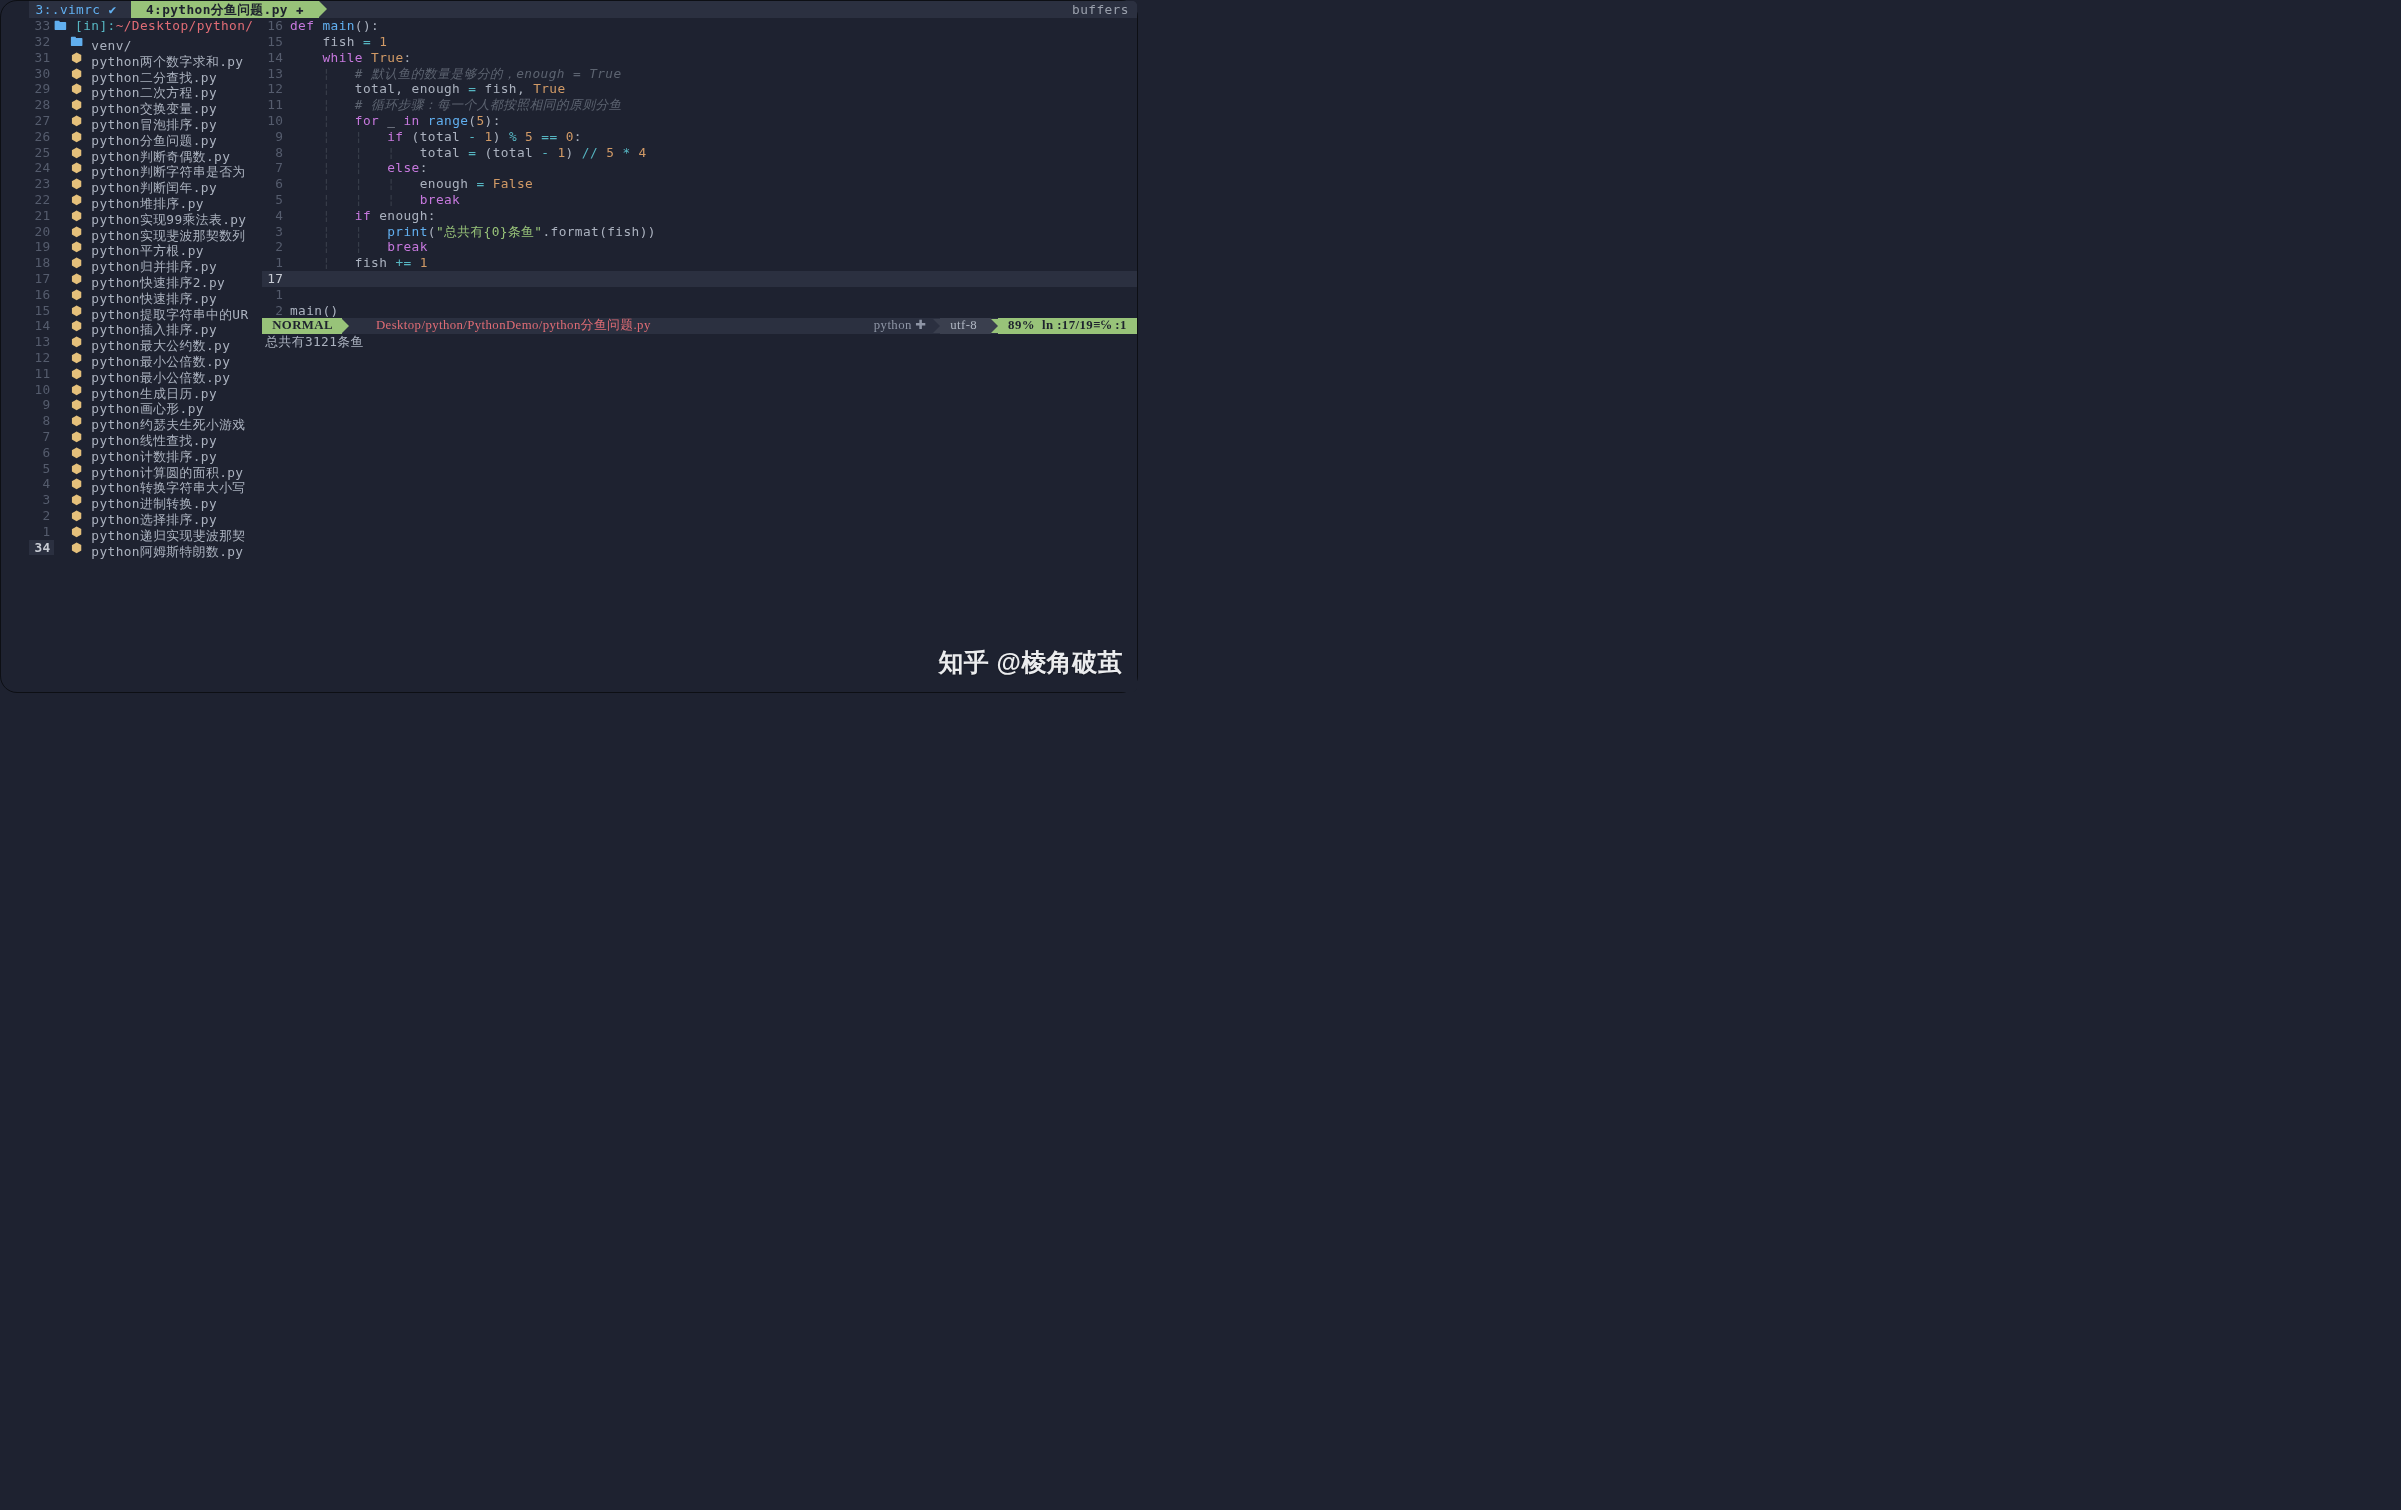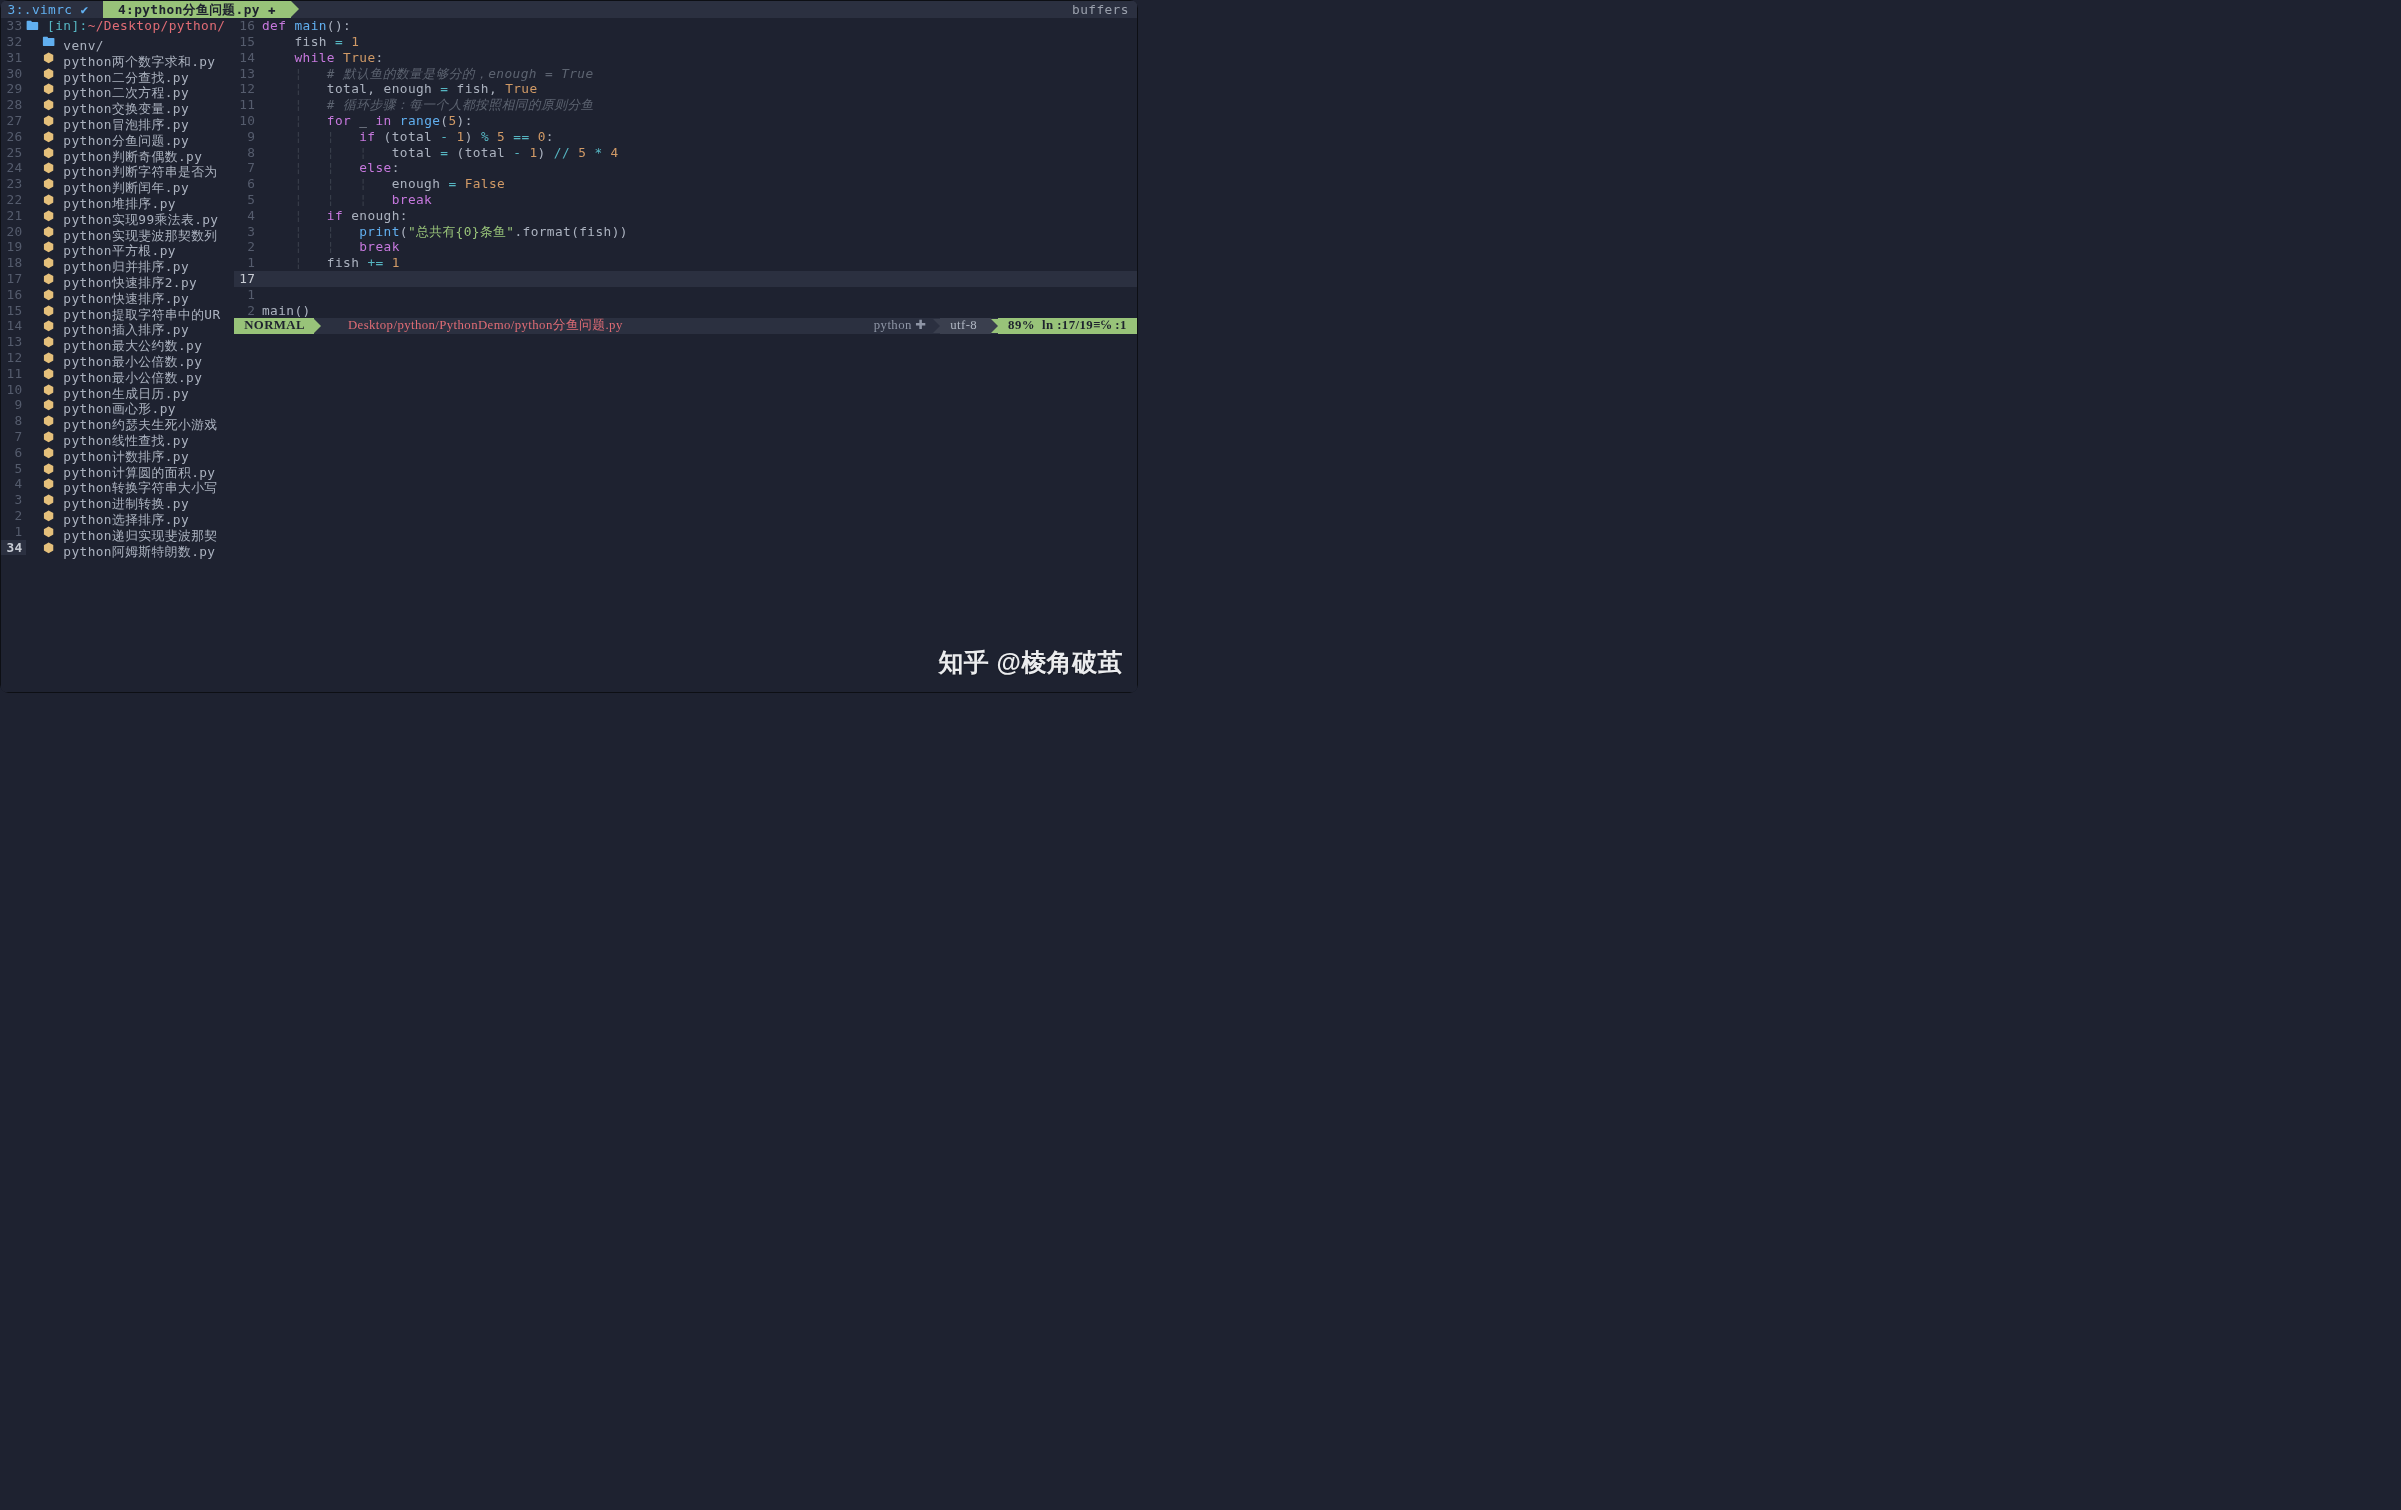--- a/index.html
+++ b/index.html
@@ -9,21 +9,21 @@
     font-family: "Menlo", "Consolas", "Monaco", monospace;
     font-size: 12.8px;
     line-height: 1.25;
     width: 1138px;
     height: 693px;
     overflow: hidden;
     border-radius: 8.2px;
     position: relative;
     letter-spacing: 0.4px;
   }
-  .container { border: 1.6px solid #0d0f14; border-radius: 8px; height: 100%; display: flex; flex-direction: column; }
+  .container { border: 1.6px solid #0d0f14; border-radius: 17px; height: 100%; display: flex; flex-direction: column; padding-left: 28px; }
 
   
   .tabbar { display: flex; align-items: center; height: 17.3px; background: #2b3040; position: relative; }
   .tab { padding: 0 6.6px; height: 100%; display: flex; align-items: center; white-space: pre; }
   .tab.inactive { background: #2b3040; color: #61afef; }
   .tab.inactive::after { content:""; width:0;height:0;border-top:8.7px solid transparent;border-bottom:8.7px solid transparent;border-left:8.2px solid #2b3040;position: relative;z-index:2; }
   .tab.active { background: #98c379; color: #1e222e; font-weight: bold; position:relative; }
   .tab.active::before { content:"";position:absolute;left:-8.2px;top:0;width:0;height:0;border-top:8.7px solid transparent;border-bottom:8.7px solid transparent;border-left:8.2px solid #2b3040; }
   .tab.active::after { content:"";position:absolute;right:-8.2px;top:0;width:0;height:0;border-top:8.7px solid transparent;border-bottom:8.7px solid transparent;border-left:8.2px solid #98c379; }
   .buffers-label { margin-left: auto; background: #2b3040; color: #9aa0ac; padding: 0 8.2px; height:100%; display:flex; align-items:center; }
@@ -174,20 +174,23 @@
         <div class="arrow-r" style="border-left:7.4px solid #98c379"></div>
         <div class="seg" style="width:20px"></div>
         <div class="seg path">Desktop/python/PythonDemo/python分鱼问题.py</div>
         <div class="seg filetype">python ✚</div>
         <div class="arrow-r" style="border-left:7.4px solid #2b3040;background:#3a3f4e"></div>
         <div class="seg enc"> utf-8  </div>
         <div class="arrow-r" style="border-left:7.4px solid #3a3f4e;background:#98c379"></div>
         <div class="seg pos"> 89%  ln :17/19≡℅ :1 </div>
       </div>
 
+      <div class="output">
+        <div class="oline">总共有3121条鱼</div>
+      </div>
     </div>
   </div>
 
 
 </div>
 
 <div class="watermark">知乎 @棱角破茧</div>
 
 
 </body></html>

